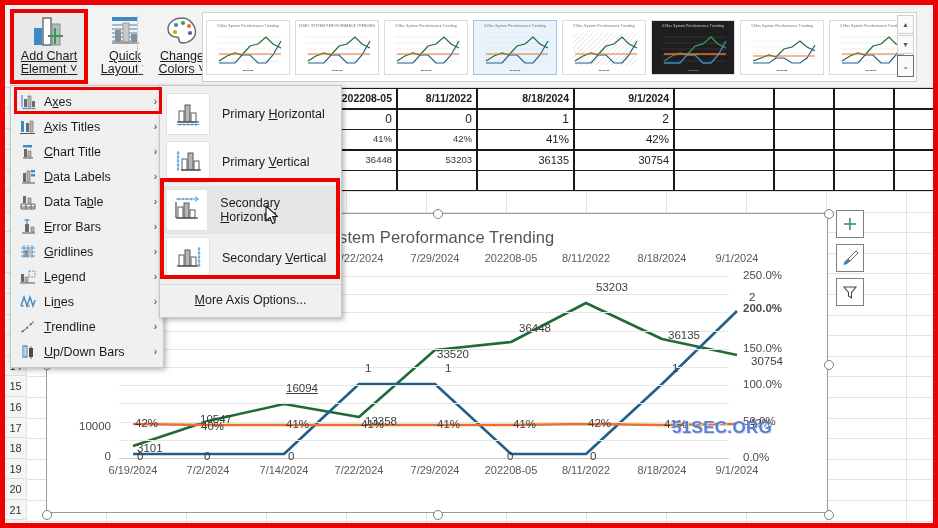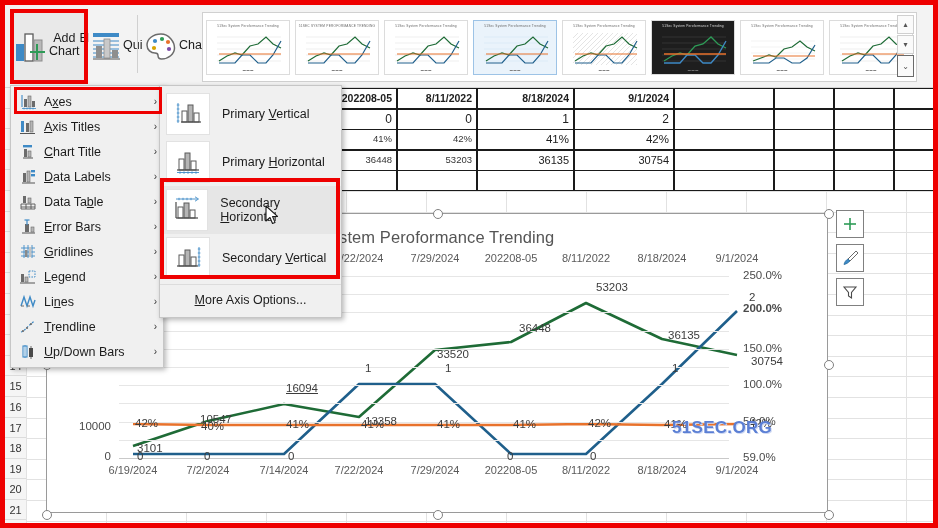--- a/index.html
+++ b/index.html
@@ -14,22 +14,22 @@
     position:absolute;left:0;top:0;width:938px;height:528px;
     border:5px solid #ee0000;box-sizing:border-box;pointer-events:none;z-index:90;
   }
   
   #ribbon{
     position:absolute;left:5px;top:5px;width:928px;height:83px;
     background:#f3f3f3;border-bottom:1px solid #d6d6d6;box-sizing:border-box;
   }
   .ribbon-btn{
     position:absolute;top:4px;width:72px;height:72px;
-    display:flex;flex-direction:row;align-items:center;justify-content:flex-start;
-    background:#f3f3f3;cursor:default;
+    display:flex;flex-direction:column;align-items:center;justify-content:flex-start;
+    background:#f3f3f3;cursor:default;text-decoration:underline;
   }
   .ribbon-btn .glyph{height:38px;display:flex;align-items:center;justify-content:center;margin-top:3px;}
   .ribbon-btn .lbl{font-size:12.5px;line-height:13px;text-align:center;color:#1b1b1b;}
   #btn-add-element{left:8px;background:#e9e9e9;}
   #btn-quick-layout{left:84px;}
   #btn-change-colors{left:138px;width:78px;}
   #btn-add-element-hl{
     position:absolute;left:5px;top:4px;width:78px;height:75px;
     border:4px solid #ee0000;box-sizing:border-box;z-index:40;pointer-events:none;
   }
@@ -525,21 +525,21 @@
       <div class="axlabel" style="left: 131px; top: 250px; width: 60px; text-align: center;">7/2/2024</div>
       <div class="axlabel" style="left: 207px; top: 250px; width: 60px; text-align: center;">7/14/2024</div>
       <div class="axlabel" style="left: 282px; top: 250px; width: 60px; text-align: center;">7/22/2024</div>
       <div class="axlabel" style="left: 358px; top: 250px; width: 60px; text-align: center;">7/29/2024</div>
       <div class="axlabel" style="left: 434px; top: 250px; width: 60px; text-align: center;">202208-05</div>
       <div class="axlabel" style="left: 509px; top: 250px; width: 60px; text-align: center;">8/11/2022</div>
       <div class="axlabel" style="left: 585px; top: 250px; width: 60px; text-align: center;">8/18/2024</div>
       <div class="axlabel" style="left: 660px; top: 250px; width: 60px; text-align: center;">9/1/2024</div>
       <div class="ylabel" style="left: 18px; top: 236px; width: 46px;">0</div>
       <div class="ylabel" style="left: 18px; top: 206px; width: 46px;">10000</div>
-      <div class="y2label" style="left: 696px; top: 237px;">59.0%</div>
+      <div class="y2label" style="left: 696px; top: 237px;">0.0%</div>
       <div class="y2label" style="left: 696px; top: 200.6px;">50.0%</div>
       <div class="y2label" style="left: 696px; top: 164.2px;">100.0%</div>
       <div class="y2label" style="left: 696px; top: 127.8px;">150.0%</div>
       <div class="y2label" style="left: 696px; top: 88px; font-weight: bold;">200.0%</div>
       <div class="y2label" style="left: 696px; top: 55px;">250.0%</div>
       <div class="dlabel" style="left: 90px; top: 228px;">3101</div>
       <div class="dlabel" style="left: 153px; top: 199px;">10547</div>
       <div class="dlabel" style="left: 239px; top: 168px; text-decoration: underline;">16094</div>
       <div class="dlabel" style="left: 318px; top: 201px;">13358</div>
       <div class="dlabel" style="left: 390px; top: 134px;">33520</div>
@@ -753,54 +753,54 @@
       <span class="mlabel"><u>U</u>p/Down Bars</span>
       <span class="marrow">›</span>
     </div>
   </div>
 <div id="axes-hl" style="left:14px;top:87px;width:148px;height:27px;position:absolute;"></div>
 
 <div id="submenu">
     <div class="smi">
       <span class="smico">
         <svg width="34" height="30" viewBox="0 0 34 30">
-          <g stroke="#3e8ac6" stroke-width=".9">
-            <line x1="7" y1="4" x2="7" y2="24"></line>
-            <line x1="5.8" y1="6" x2="8.4" y2="6"></line>
-            <line x1="5.8" y1="10" x2="8.4" y2="10"></line>
-            <line x1="5.8" y1="14" x2="8.4" y2="14"></line>
-            <line x1="5.8" y1="18" x2="8.4" y2="18"></line>
-            <line x1="5.8" y1="22" x2="8.4" y2="22"></line>
-          </g>
-          <rect x="11" y="12" width="5" height="11" fill="#ffffff" stroke="#5b5b5b" stroke-width="1"></rect>
-          <rect x="17" y="6" width="5" height="17" fill="#b5b5b5" stroke="#5b5b5b" stroke-width="1"></rect>
-          <rect x="23" y="14" width="5" height="9" fill="#ffffff" stroke="#5b5b5b" stroke-width="1"></rect>
-          <line x1="10" y1="23" x2="30" y2="23" stroke="#4a4a4a" stroke-width="1.2"></line>
-        </svg>
-      </span>
-      <span>Primary <u>V</u>ertical</span>
-    </div>
-    <div class="smi">
-      <span class="smico">
-        <svg width="34" height="30" viewBox="0 0 34 30">
           <rect x="8" y="12" width="5" height="11" fill="#ffffff" stroke="#5b5b5b" stroke-width="1"></rect>
           <rect x="14" y="6" width="5" height="17" fill="#b5b5b5" stroke="#5b5b5b" stroke-width="1"></rect>
           <rect x="20" y="14" width="5" height="9" fill="#ffffff" stroke="#5b5b5b" stroke-width="1"></rect>
           <line x1="6" y1="23" x2="28" y2="23" stroke="#4a4a4a" stroke-width="1.2"></line>
           <g stroke="#3e8ac6" stroke-width=".9">
             <line x1="6" y1="25.5" x2="28" y2="25.5"></line>
             <line x1="9" y1="24.4" x2="9" y2="26.8"></line>
             <line x1="13" y1="24.4" x2="13" y2="26.8"></line>
             <line x1="17" y1="24.4" x2="17" y2="26.8"></line>
             <line x1="21" y1="24.4" x2="21" y2="26.8"></line>
             <line x1="25" y1="24.4" x2="25" y2="26.8"></line>
           </g>
         </svg>
       </span>
       <span>Primary <u>H</u>orizontal</span>
+    </div>
+    <div class="smi">
+      <span class="smico">
+        <svg width="34" height="30" viewBox="0 0 34 30">
+          <g stroke="#3e8ac6" stroke-width=".9">
+            <line x1="7" y1="4" x2="7" y2="24"></line>
+            <line x1="5.8" y1="6" x2="8.4" y2="6"></line>
+            <line x1="5.8" y1="10" x2="8.4" y2="10"></line>
+            <line x1="5.8" y1="14" x2="8.4" y2="14"></line>
+            <line x1="5.8" y1="18" x2="8.4" y2="18"></line>
+            <line x1="5.8" y1="22" x2="8.4" y2="22"></line>
+          </g>
+          <rect x="11" y="12" width="5" height="11" fill="#ffffff" stroke="#5b5b5b" stroke-width="1"></rect>
+          <rect x="17" y="6" width="5" height="17" fill="#b5b5b5" stroke="#5b5b5b" stroke-width="1"></rect>
+          <rect x="23" y="14" width="5" height="9" fill="#ffffff" stroke="#5b5b5b" stroke-width="1"></rect>
+          <line x1="10" y1="23" x2="30" y2="23" stroke="#4a4a4a" stroke-width="1.2"></line>
+        </svg>
+      </span>
+      <span>Primary <u>V</u>ertical</span>
     </div>
     <div class="smi hot">
       <span class="smico">
         <svg width="34" height="30" viewBox="0 0 34 30">
           <g stroke="#3e8ac6" stroke-width=".9">
             <line x1="6" y1="4" x2="27" y2="4"></line>
             <line x1="9" y1="2.8" x2="9" y2="5.2"></line>
             <line x1="13" y1="2.8" x2="13" y2="5.2"></line>
             <line x1="17" y1="2.8" x2="17" y2="5.2"></line>
             <line x1="21" y1="2.8" x2="21" y2="5.2"></line>

